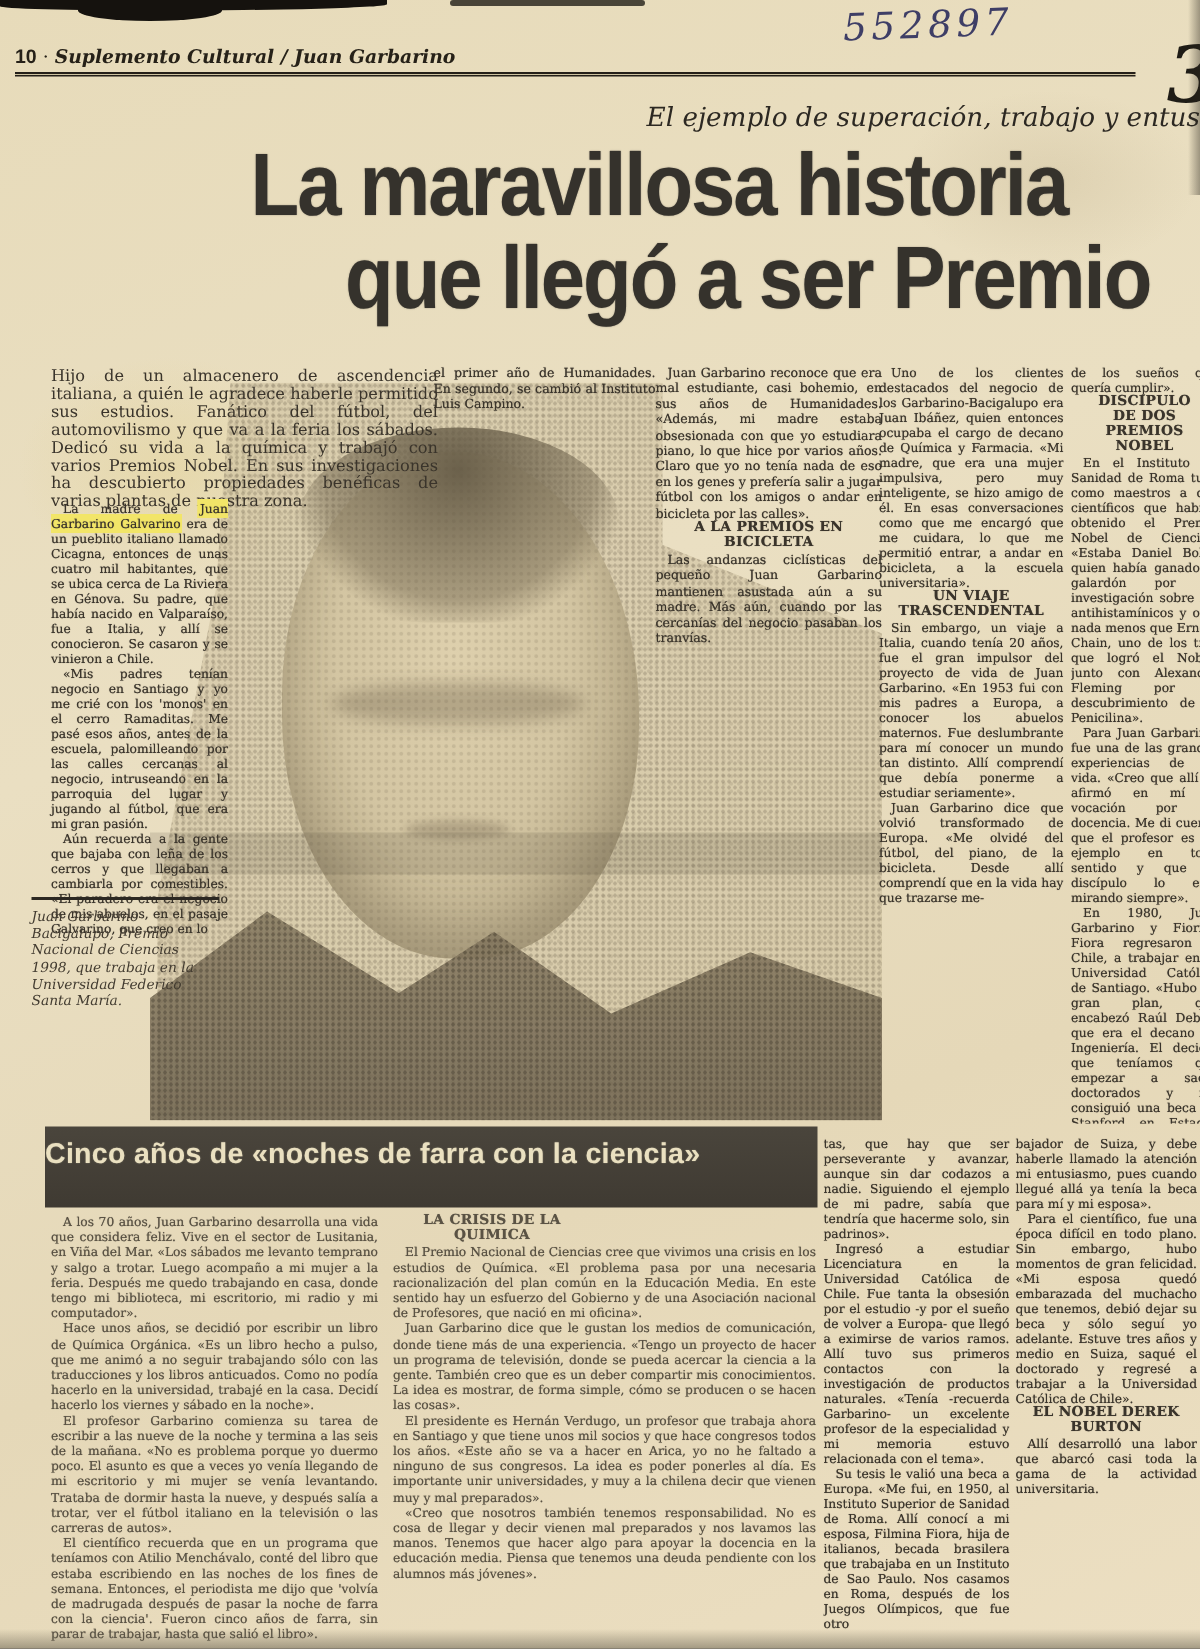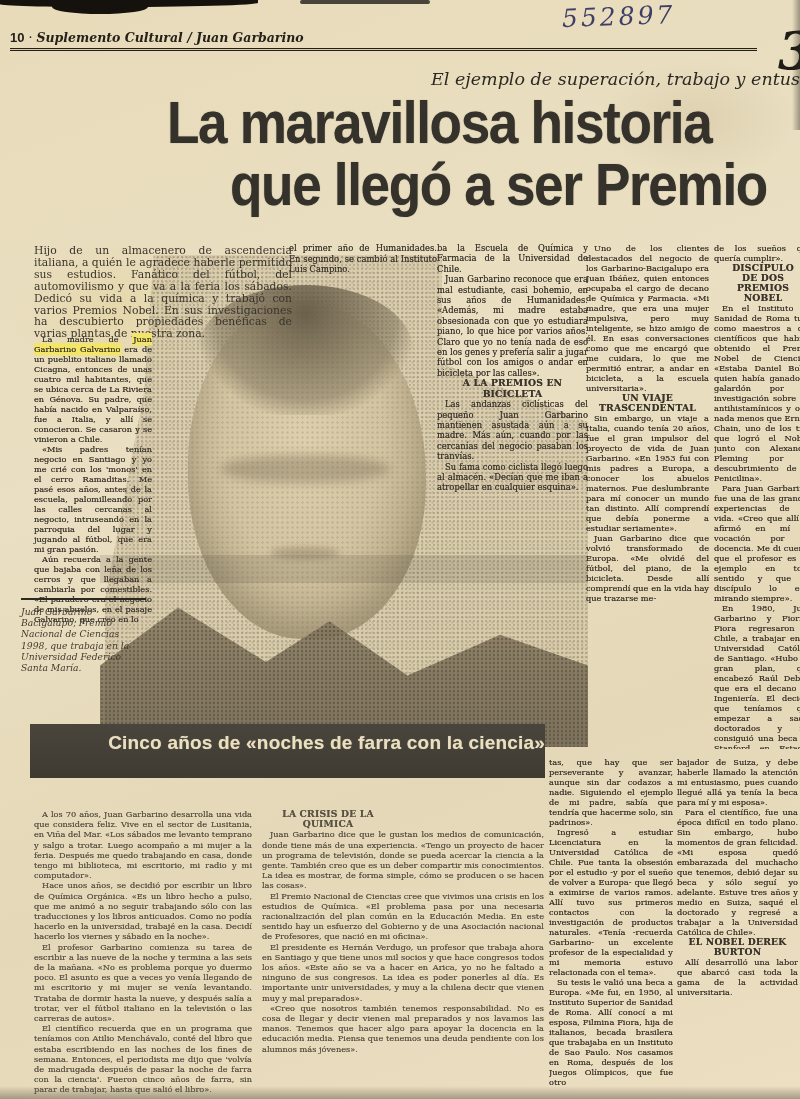--- a/index.html
+++ b/index.html
@@ -59,23 +59,23 @@
   .hl{background:#f2e568;box-shadow:0 0 0 1.5px #f2e568;}
   #cap-rule{left:21px;top:598px;width:125px;height:2px;background:#2c2822;}
   #caption{left:21px;top:606px;width:112px;font-size:9.2px;line-height:11.2px;font-style:italic;color:#423b30;}
   #col2{left:288px;top:243px;width:149px;font-size:8.4px;line-height:10.6px;}
   .st{float:left;clear:left;height:11px;}
   .st0{height:33px;width:1px;}.st1{width:20px;}.st2{width:44px;}.st3{width:70px;}.st4{width:98px;}
   #col3{left:437px;top:243px;width:151px;font-size:8.4px;line-height:10.4px;}
   #col4{left:586px;top:243px;width:123px;height:506px;overflow:hidden;font-size:8.2px;line-height:10px;}
   #col5{left:714px;top:243px;width:98px;height:506px;overflow:hidden;font-size:8.2px;line-height:10px;}
   
-  #banner{left:30px;top:724px;width:515px;height:54px;background:linear-gradient(#4a453c,#3f3a32);
+  #banner{left:30px;top:751px;width:515px;height:54px;background:linear-gradient(#4a453c,#3f3a32);
     color:#eae0c0;font-family:"Liberation Sans",sans-serif;font-weight:bold;font-size:19px;
-    line-height:38px;text-align:right;letter-spacing:.2px;text-shadow:0 0 1px rgba(234,224,192,.5);}
+    line-height:38px;text-align:left;letter-spacing:.2px;text-shadow:0 0 1px rgba(234,224,192,.5);}
   .faded{color:#474034;opacity:.88;}
   #farraL{left:34px;top:809px;width:218px;font-size:8.2px;line-height:10.2px;}
   #farraR{left:262px;top:809px;width:282px;font-size:8.2px;line-height:10.2px;}
   #farraR .sub{margin-right:150px;}
   #colA{left:549px;top:757px;width:124px;height:338px;overflow:hidden;font-size:8.2px;line-height:10px;}
   #colB{left:677px;top:757px;width:121px;height:338px;overflow:hidden;font-size:8.2px;line-height:10px;}
   
   .stain1{left:12px;top:238px;width:200px;height:150px;background:radial-gradient(closest-side,rgba(216,194,96,.22),rgba(216,194,96,0));}
   .stain2{left:600px;top:60px;width:200px;height:120px;background:radial-gradient(closest-side,rgba(150,130,90,.14),transparent);}
   .bottom-shadow{left:0;top:1086px;width:800px;height:13px;background:linear-gradient(rgba(106,99,82,0),rgba(106,99,82,.55));}
@@ -132,25 +132,23 @@
   <div class="col" id="col2">
     <span class="st st0"></span>
       <span class="st st1"></span>
       <span class="st st2"></span>
       <span class="st st3"></span>
       <span class="st st4"></span>
     <p>el primer año de Humanidades. En segundo, se cambió al Instituto Luis Campino.</p>
   </div>
 
   <div class="col" id="col3">
-    <p>ba la Escuela de Química y Farmacia de la Universidad de Chile.</p>
     <p class="ind">Juan Garbarino reconoce que era mal estudiante, casi bohemio, en sus años de Humanidades. «Además, mi madre estaba obsesionada con que yo estudiara piano, lo que hice por varios años. Claro que yo no tenía nada de eso en los genes y prefería salir a jugar fútbol con los amigos o andar en bicicleta por las calles».</p>
     <p class="sub">A LA PREMIOS EN BICICLETA</p>
     <p class="ind">Las andanzas ciclísticas del pequeño Juan Garbarino mantienen asustada aún a su madre. Más aún, cuando por las cercanías del negocio pasaban los tranvías.</p>
-    <p class="ind">Su fama como ciclista llegó luego al almacén. «Decían que me iban a atropellar en cualquier esquina».</p>
   </div>
 
   <div class="col" id="col4">
     <p class="ind">Uno de los clientes destacados del negocio de los Garbarino-Bacigalupo era Juan Ibáñez, quien entonces ocupaba el cargo de decano de Química y Farmacia. «Mi madre, que era una mujer impulsiva, pero muy inteligente, se hizo amigo de él. En esas conversaciones como que me encargó que me cuidara, lo que me permitió entrar, a andar en bicicleta, a la escuela universitaria».</p>
     <p class="sub">UN VIAJE TRASCENDENTAL</p>
     <p class="ind">Sin embargo, un viaje a Italia, cuando tenía 20 años, fue el gran impulsor del proyecto de vida de Juan Garbarino. «En 1953 fui con mis padres a Europa, a conocer los abuelos maternos. Fue deslumbrante para mí conocer un mundo tan distinto. Allí comprendí que debía ponerme a estudiar seriamente».</p>
     <p class="ind">Juan Garbarino dice que volvió transformado de Europa. «Me olvidé del fútbol, del piano, de la bicicleta. Desde allí comprendí que en la vida hay que trazarse me-</p>
   </div>
 
   <div class="col" id="col5">
@@ -166,22 +164,22 @@
 
   <div class="col faded" id="farraL">
     <p class="ind">A los 70 años, Juan Garbarino desarrolla una vida que considera feliz. Vive en el sector de Lusitania, en Viña del Mar. «Los sábados me levanto temprano y salgo a trotar. Luego acompaño a mi mujer a la feria. Después me quedo trabajando en casa, donde tengo mi biblioteca, mi escritorio, mi radio y mi computador».</p>
     <p class="ind">Hace unos años, se decidió por escribir un libro de Química Orgánica. «Es un libro hecho a pulso, que me animó a no seguir trabajando sólo con las traducciones y los libros anticuados. Como no podía hacerlo en la universidad, trabajé en la casa. Decidí hacerlo los viernes y sábado en la noche».</p>
     <p class="ind">El profesor Garbarino comienza su tarea de escribir a las nueve de la noche y termina a las seis de la mañana. «No es problema porque yo duermo poco. El asunto es que a veces yo venía llegando de mi escritorio y mi mujer se venía levantando. Trataba de dormir hasta la nueve, y después salía a trotar, ver el fútbol italiano en la televisión o las carreras de autos».</p>
     <p class="ind">El científico recuerda que en un programa que teníamos con Atilio Menchávalo, conté del libro que estaba escribiendo en las noches de los fines de semana. Entonces, el periodista me dijo que 'volvía de madrugada después de pasar la noche de farra con la ciencia'. Fueron cinco años de farra, sin parar de trabajar, hasta que salió el libro».</p>
   </div>
 
   <div class="col faded" id="farraR">
     <p class="sub">LA CRISIS DE LA QUIMICA</p>
+    <p class="ind">El Premio Nacional de Ciencias cree que vivimos una crisis en los estudios de Química. «El problema pasa por una necesaria racionalización del plan común en la Educación Media. En este sentido hay un esfuerzo del Gobierno y de una Asociación nacional de Profesores, que nació en mi oficina».</p>
     <p class="ind">Juan Garbarino dice que le gustan los medios de comunicación, donde tiene más de una experiencia. «Tengo un proyecto de hacer un programa de televisión, donde se pueda acercar la ciencia a la gente. También creo que es un deber compartir mis conocimientos. La idea es mostrar, de forma simple, cómo se producen o se hacen las cosas».</p>
-    <p class="ind">El Premio Nacional de Ciencias cree que vivimos una crisis en los estudios de Química. «El problema pasa por una necesaria racionalización del plan común en la Educación Media. En este sentido hay un esfuerzo del Gobierno y de una Asociación nacional de Profesores, que nació en mi oficina».</p>
     <p class="ind">El presidente es Hernán Verdugo, un profesor que trabaja ahora en Santiago y que tiene unos mil socios y que hace congresos todos los años. «Este año se va a hacer en Arica, yo no he faltado a ninguno de sus congresos. La idea es poder ponerles al día. Es importante unir universidades, y muy a la chilena decir que vienen muy y mal preparados».</p>
     <p class="ind">«Creo que nosotros también tenemos responsabilidad. No es cosa de llegar y decir vienen mal preparados y nos lavamos las manos. Tenemos que hacer algo para apoyar la docencia en la educación media. Piensa que tenemos una deuda pendiente con los alumnos más jóvenes».</p>
   </div>
 
   <div class="col" id="colA">
     <p>tas, que hay que ser perseverante y avanzar, aunque sin dar codazos a nadie. Siguiendo el ejemplo de mi padre, sabía que tendría que hacerme solo, sin padrinos».</p>
     <p class="ind">Ingresó a estudiar Licenciatura en la Universidad Católica de Chile. Fue tanta la obsesión por el estudio -y por el sueño de volver a Europa- que llegó a eximirse de varios ramos. Allí tuvo sus primeros contactos con la investigación de productos naturales. «Tenía -recuerda Garbarino- un excelente profesor de la especialidad y mi memoria estuvo relacionada con el tema».</p>
     <p class="ind">Su tesis le valió una beca a Europa. «Me fui, en 1950, al Instituto Superior de Sanidad de Roma. Allí conocí a mi esposa, Filmina Fiora, hija de italianos, becada brasilera que trabajaba en un Instituto de Sao Paulo. Nos casamos en Roma, después de los Juegos Olímpicos, que fue otro</p>
   </div>
 

